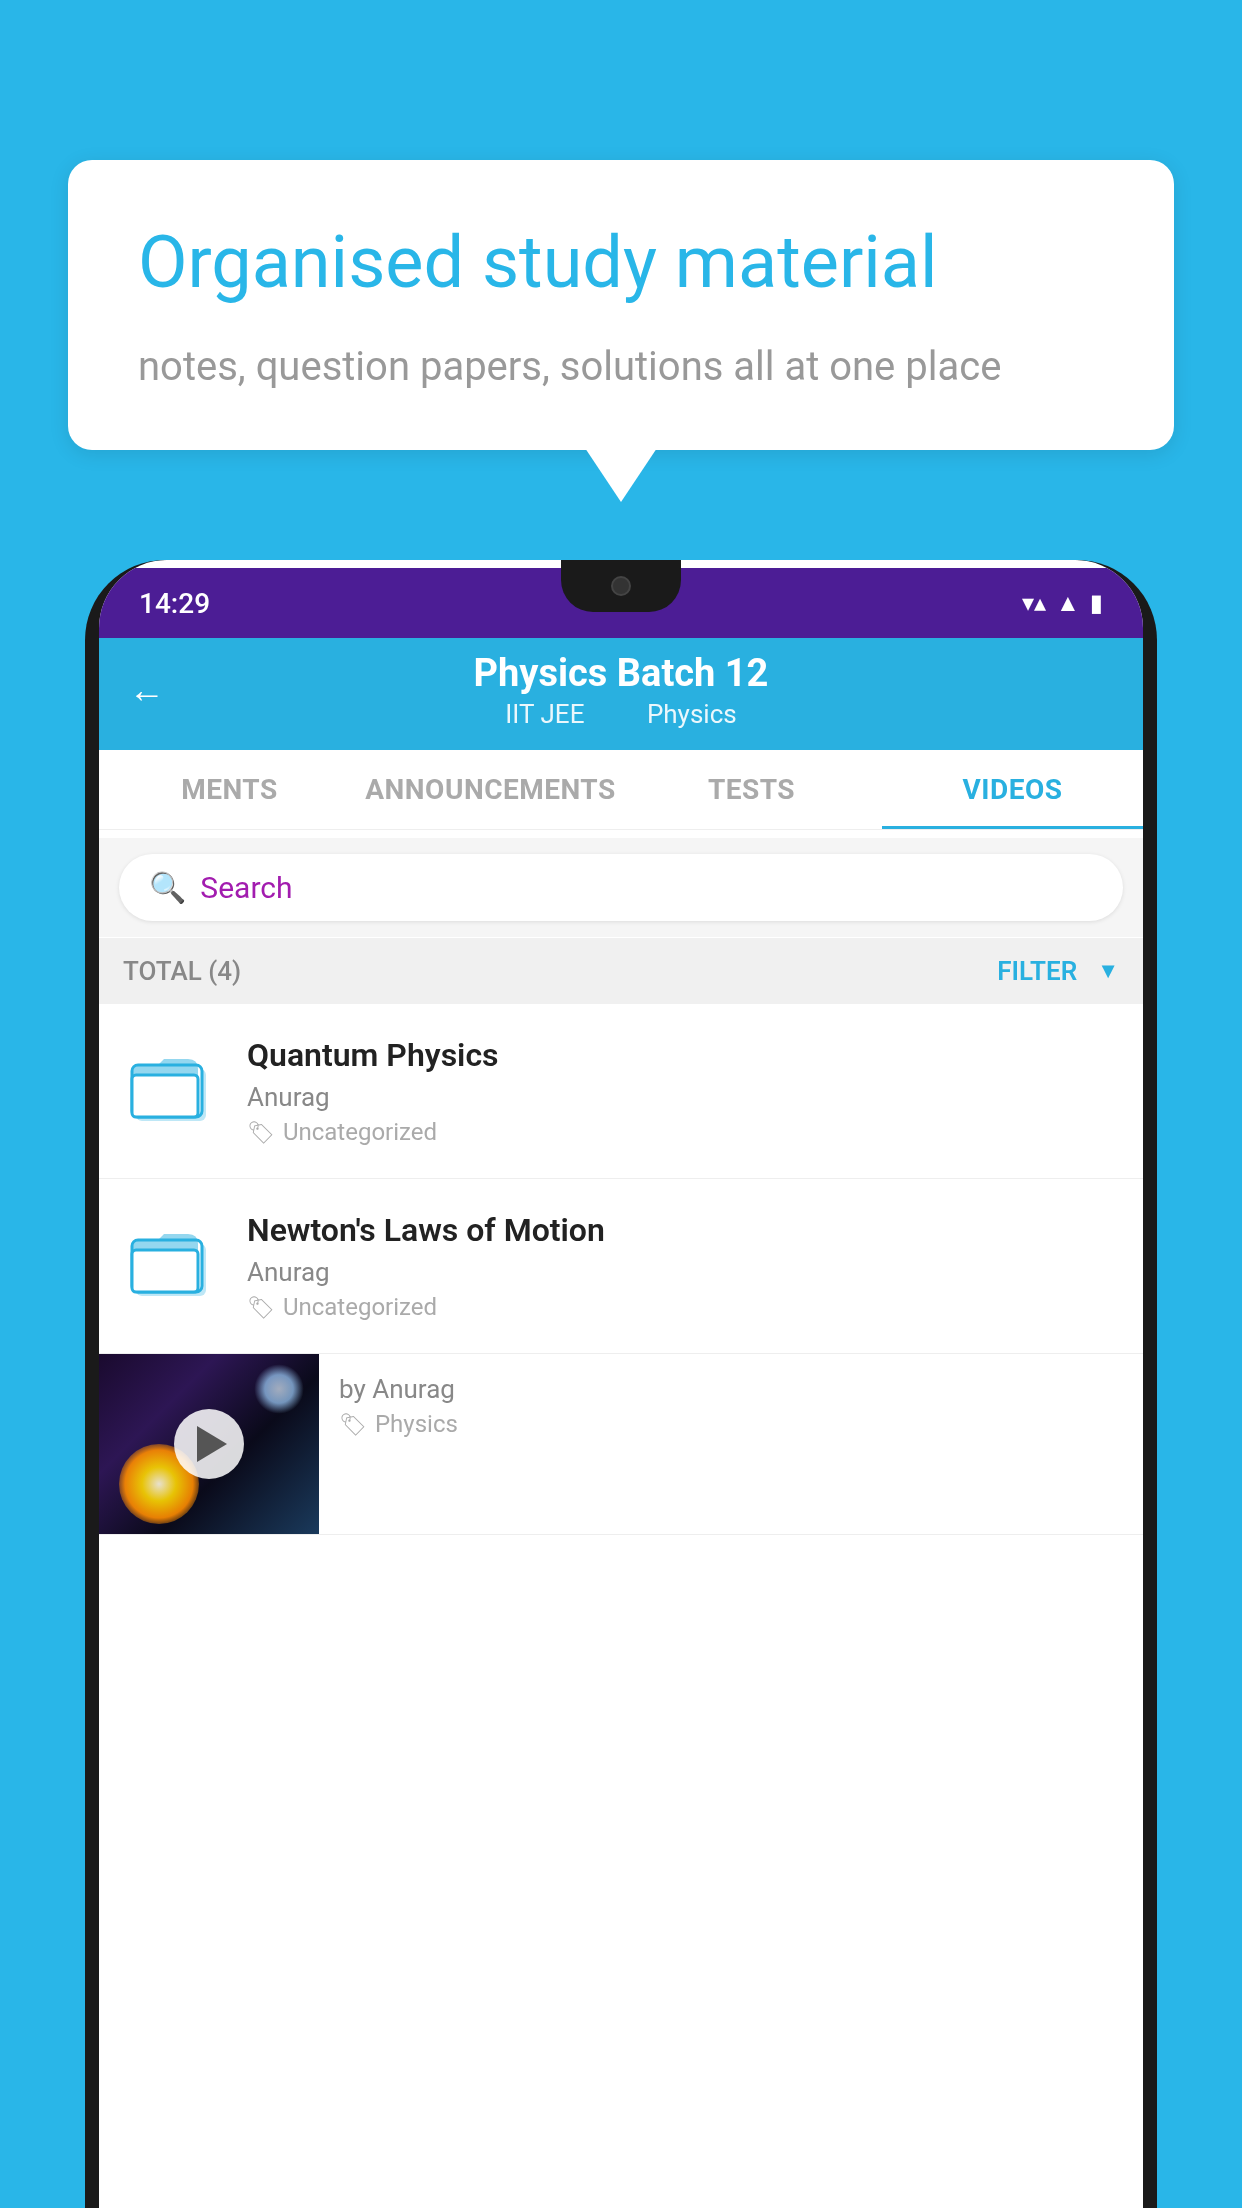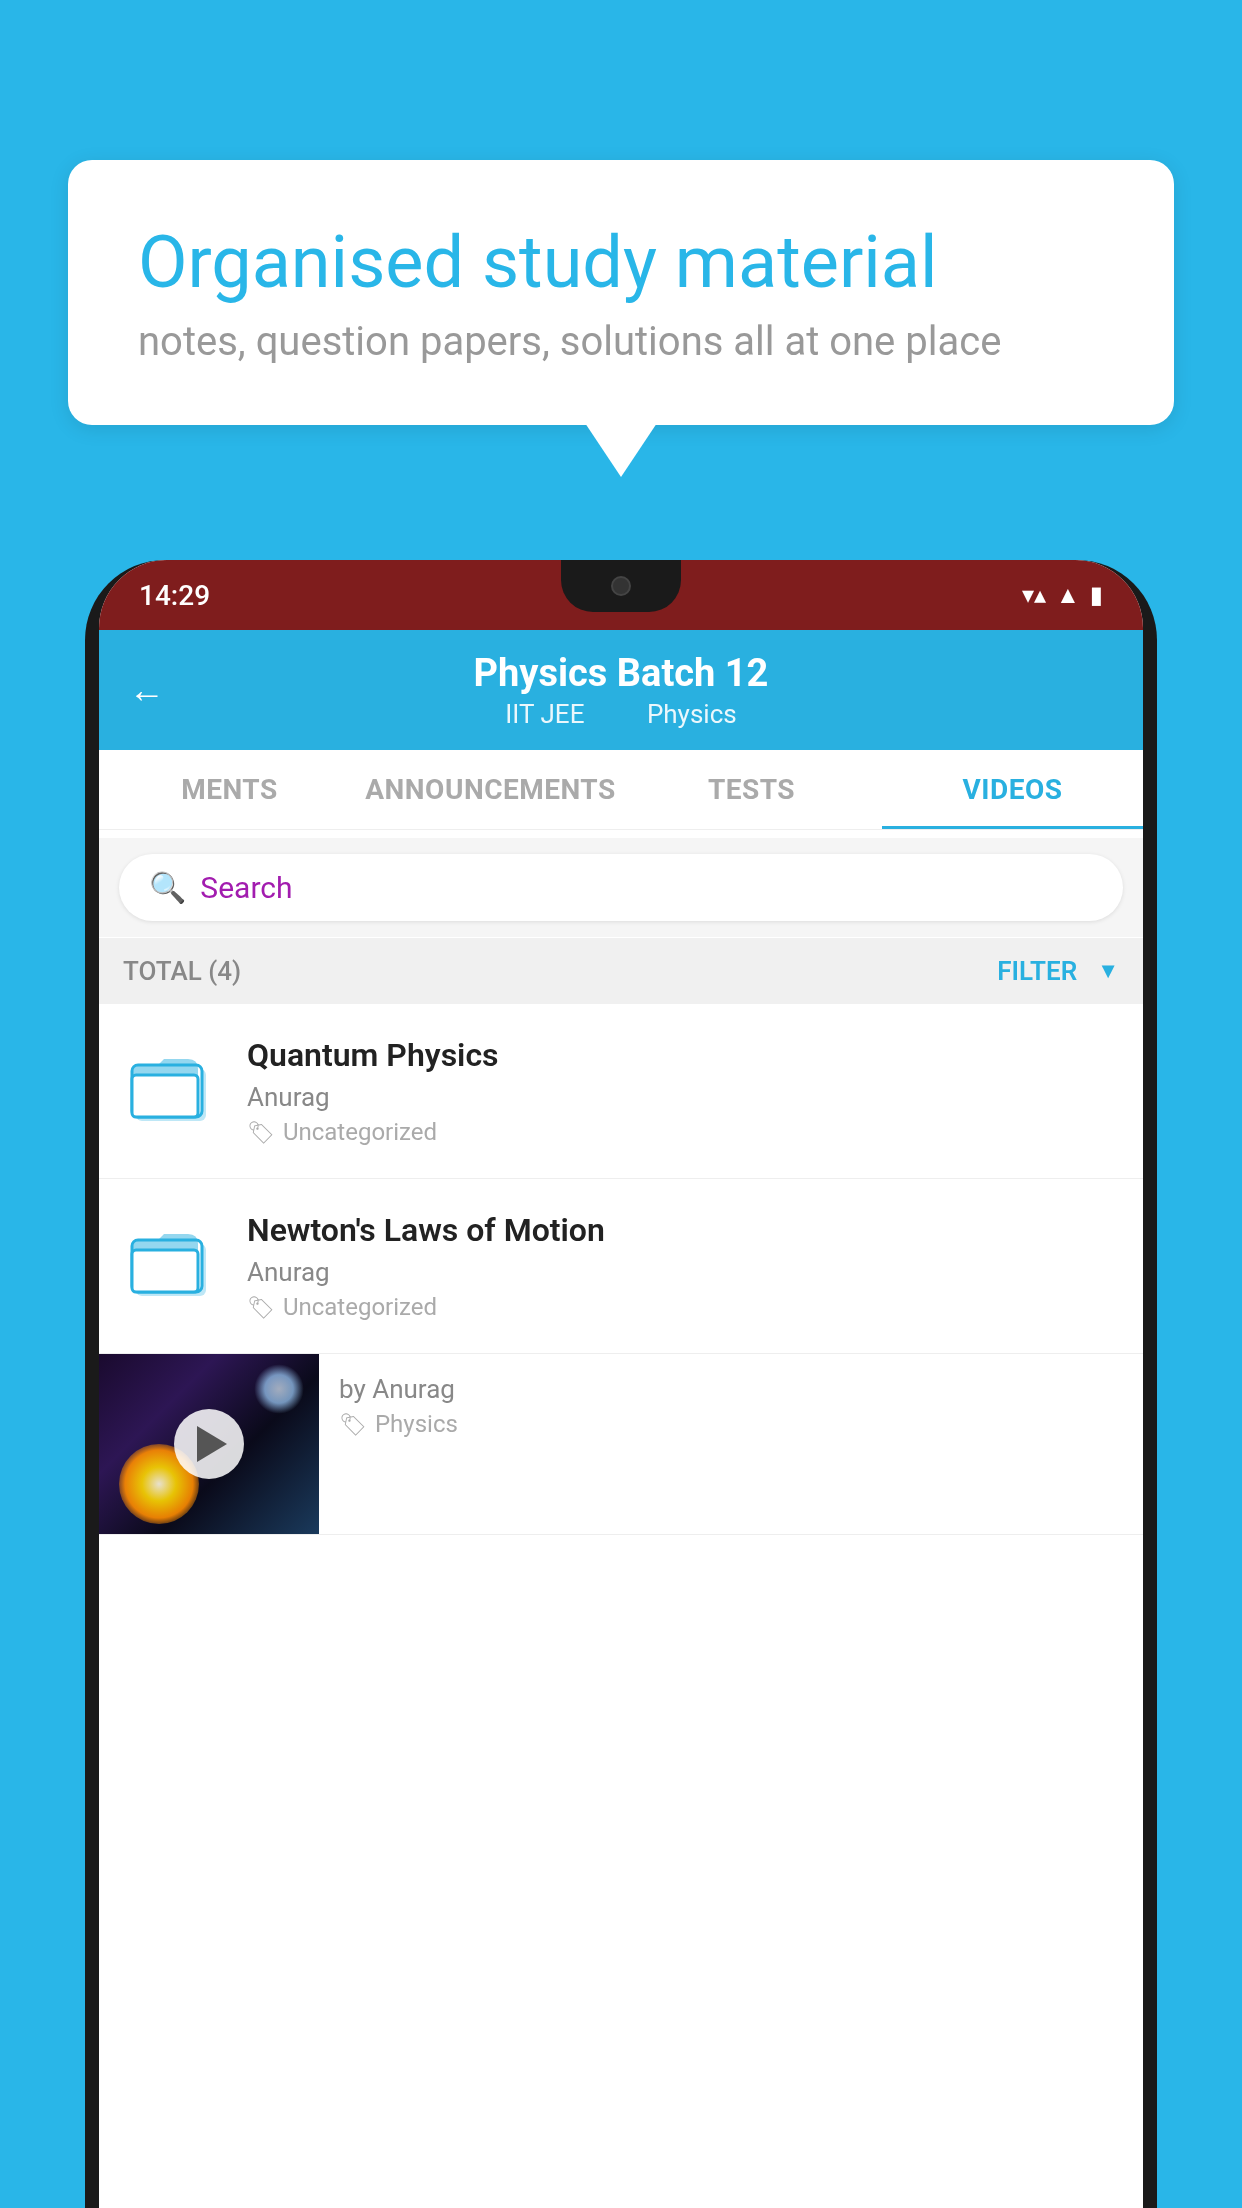--- a/index.html
+++ b/index.html
@@ -40,21 +40,21 @@
       border-left: 36px solid transparent;
       border-right: 36px solid transparent;
       border-top: 54px solid white;
     }
 
     .speech-bubble-title {
       color: #29b6e8;
       font-size: 72px;
       font-weight: 400;
       line-height: 1.2;
-      margin-bottom: 12px;
+      margin-bottom: 37px;
     }
 
     .speech-bubble-subtitle {
       color: #999;
       font-size: 40px;
       font-weight: 400;
     }
 
     
     .phone-frame {
@@ -101,25 +101,25 @@
       width: 20px;
       height: 20px;
       background: #333;
       border-radius: 50%;
       border: 2px solid #444;
     }
 
     
     .status-bar {
       position: absolute;
-      top: 0;
+      top: 8px;
       left: 0;
       right: 0;
       height: 70px;
-      background: #7f1d1d;
+      background: #4c1d95;
       display: flex;
       align-items: center;
       justify-content: space-between;
       padding: 0 40px;
       z-index: 5;
     }
 
     .status-time {
       color: white;
       font-size: 28px;

